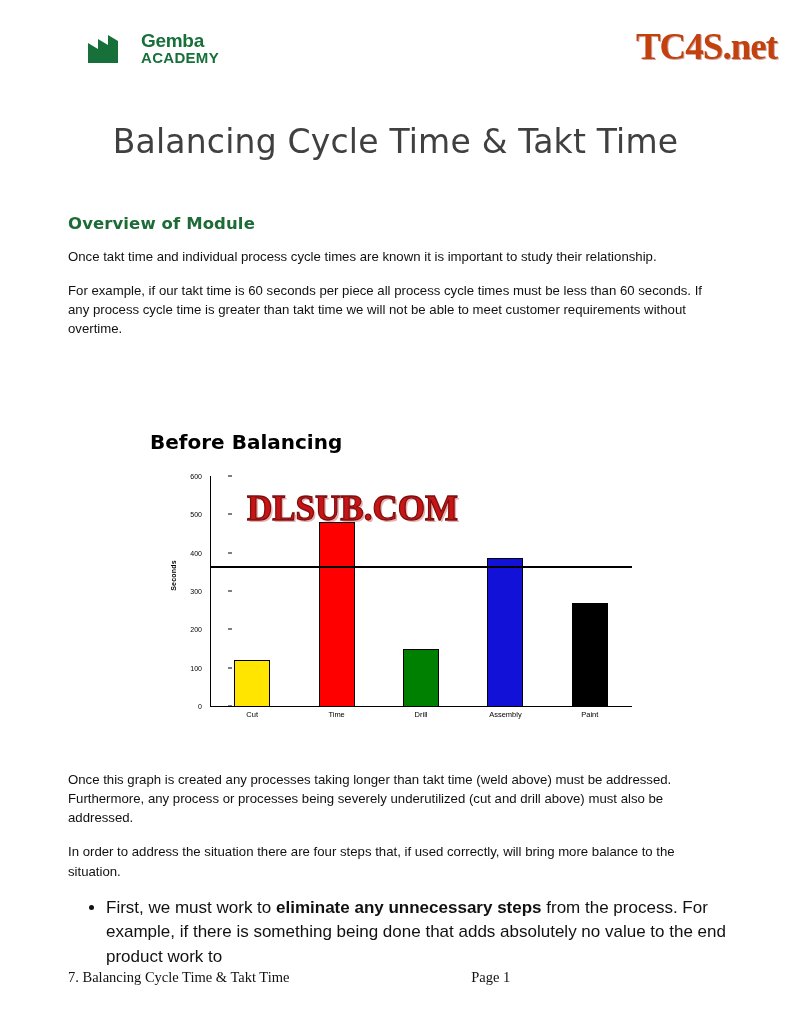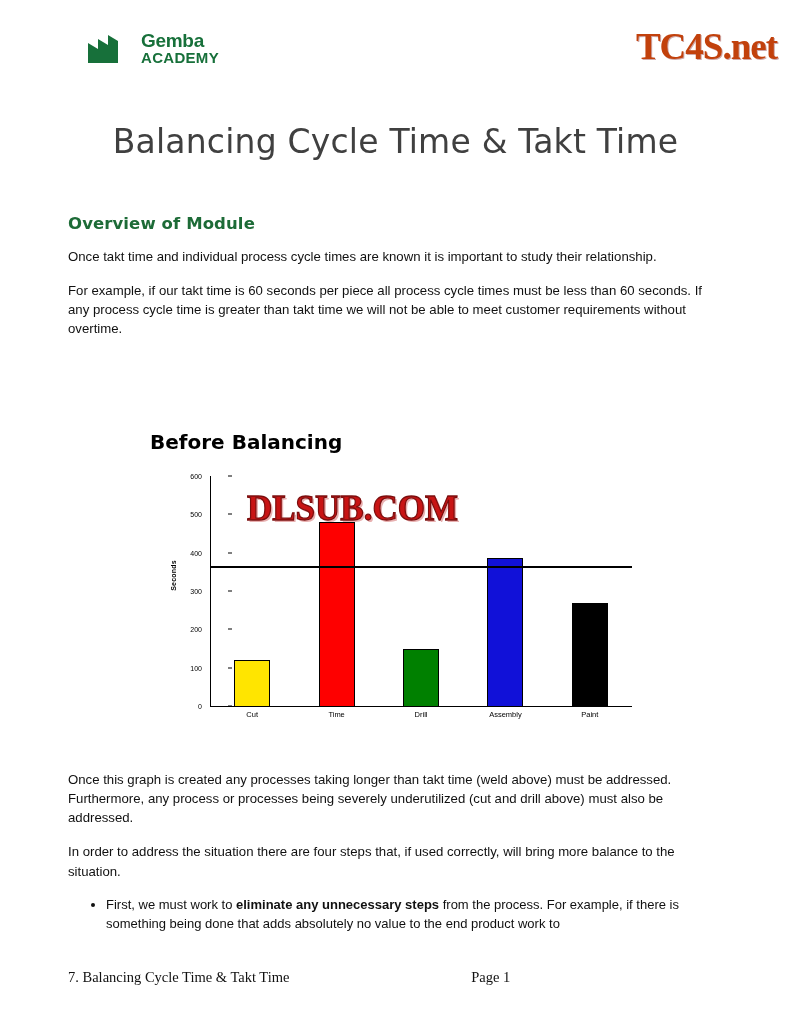--- a/index.html
+++ b/index.html
@@ -244,21 +244,21 @@
     top: 770px;
     left: 68px;
     width: 660px;
   }
   ul.bullets {
     margin: 0;
     padding-left: 38px;
   }
   ul.bullets li {
     font-family: "Liberation Sans", sans-serif;
-    font-size: 13px;
+    font-size: 17px;
     line-height: 1.45;
     color: #111;
     list-style: disc;
   }
   ul.bullets li b { font-weight: bold; }
 
   
   .footer {
     position: absolute;
     bottom: 38px;

